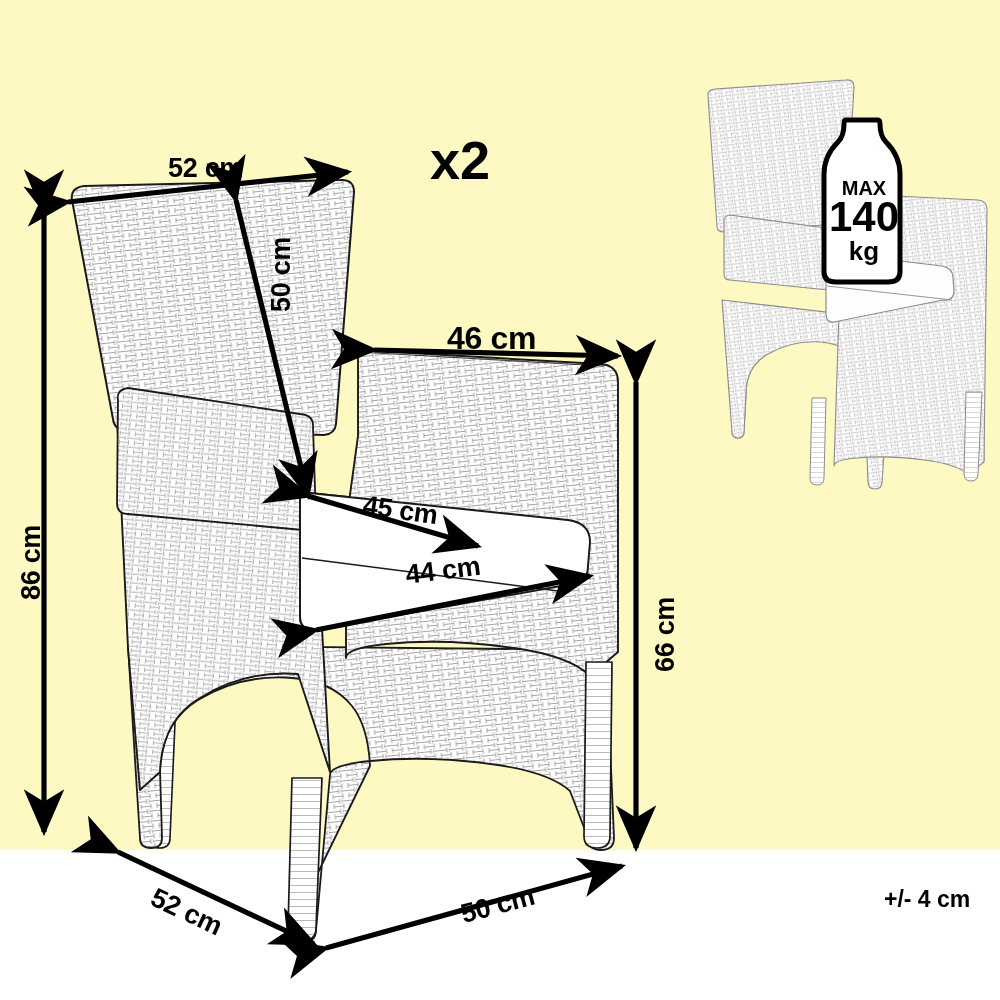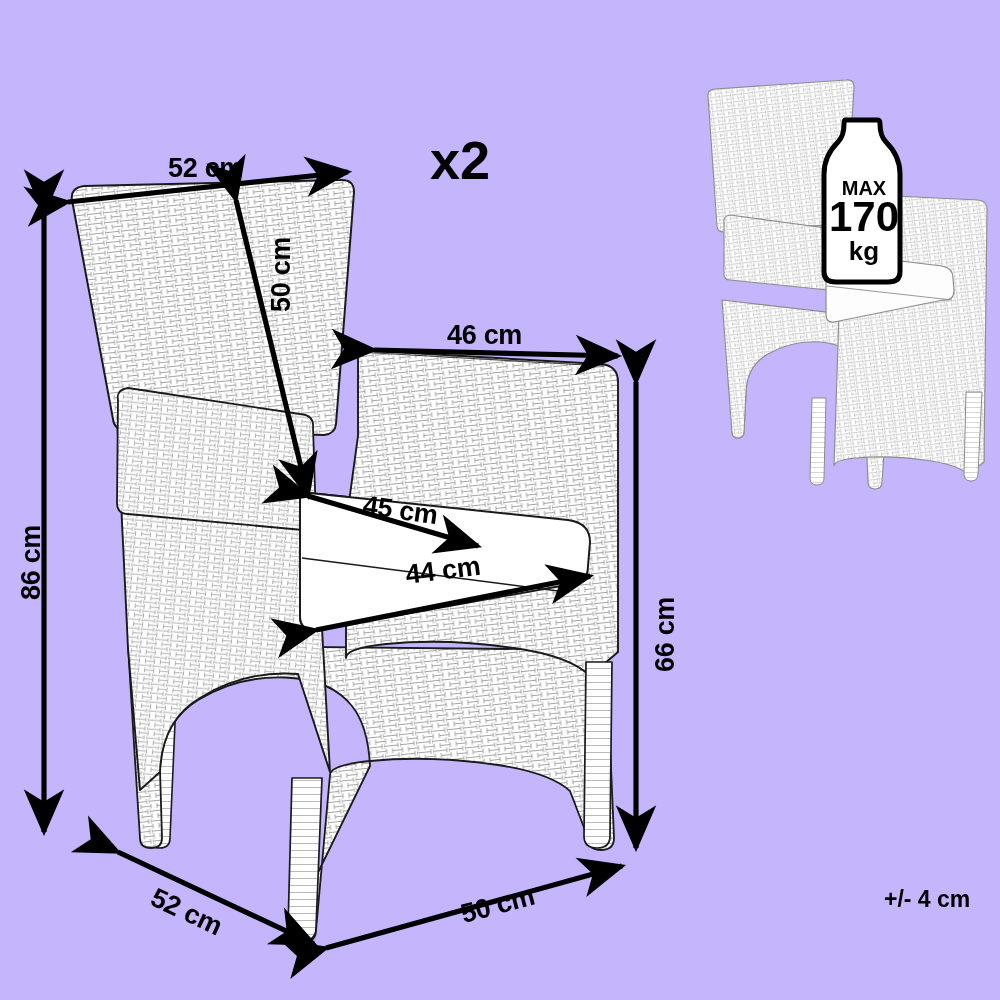--- a/index.html
+++ b/index.html
@@ -2,21 +2,21 @@
 <html><head>
 <meta charset="utf-8">
 <title>Chair Dimension Diagram</title>
 <style>
   html,body{margin:0;padding:0;background:#ffffff;}
   body{
     width:1000px;height:1000px;overflow:hidden;
     font-family:"Liberation Sans", sans-serif;
     position:relative;
   }
-  #stage{position:absolute;inset:0;width:1000px;height:1000px;background:#c4b5fd;}
+  #stage{position:absolute;inset:0;width:1000px;height:850px;background:#fef9c3;}
   svg.layer{position:absolute;left:0;top:0;width:1000px;height:1000px;display:block;}
   .dimtext{
     position:absolute;
     font-family:"Liberation Sans", sans-serif;
     font-weight:bold;
     color:#000;
     white-space:nowrap;
     letter-spacing:-0.3px;
     line-height:1;
   }
@@ -254,35 +254,35 @@
       <line x1="118" y1="852" x2="314" y2="944"></line>
 
       <line x1="326" y1="948" x2="622" y2="866"></line>
     </g>
   </svg>
 
   <div class="dimtext" style="left:168px; top:155px; font-size:27px;">52 cm</div>
 
   <div class="dimtext" style="left:268px; top:312px; font-size:27px; transform:rotate(-90deg); transform-origin:left top;">50 cm</div>
 
-  <div class="dimtext" style="left:447px; top:322px; font-size:27px;">46 cm</div>
+  <div class="dimtext" style="left:447px; top:322px; font-size:32px;">46 cm</div>
 
   <div class="dimtext" style="left:365px; top:492px; font-size:27px; transform:rotate(8deg); transform-origin:left top;">45 cm</div>
 
   <div class="dimtext" style="left:404px; top:562px; font-size:27px; transform:rotate(-7deg); transform-origin:left top;">44 cm</div>
 
   <div class="dimtext" style="left:18px; top:600px; font-size:27px; transform:rotate(-90deg); transform-origin:left top;">86 cm</div>
 
   <div class="dimtext" style="left:652px; top:672px; font-size:27px; transform:rotate(-90deg); transform-origin:left top;">66 cm</div>
 
   <div class="dimtext" style="left:158px; top:884px; font-size:27px; transform:rotate(25deg); transform-origin:left top;">52 cm</div>
 
   <div class="dimtext" style="left:458px; top:902px; font-size:27px; transform:rotate(-15deg); transform-origin:left top;">50 cm</div>
 
   <div class="badge-x2" style="left:414px; top:133px; font-size:54px;">x2</div>
 
   <div class="tol" style="left:884px; top:888px; font-size:23px;">+/- 4 cm</div>
 
   <div class="maxlabel" style="left:824px; top:178px; width:80px; font-size:20px;">MAX</div>
-  <div class="maxlabel" style="left:820px; top:196px; width:88px; font-size:42px;">170</div>
+  <div class="maxlabel" style="left:820px; top:196px; width:88px; font-size:42px;">140</div>
   <div class="maxlabel" style="left:824px; top:238px; width:80px; font-size:26px;">kg</div>
 
 </div>
 
 </body></html>

